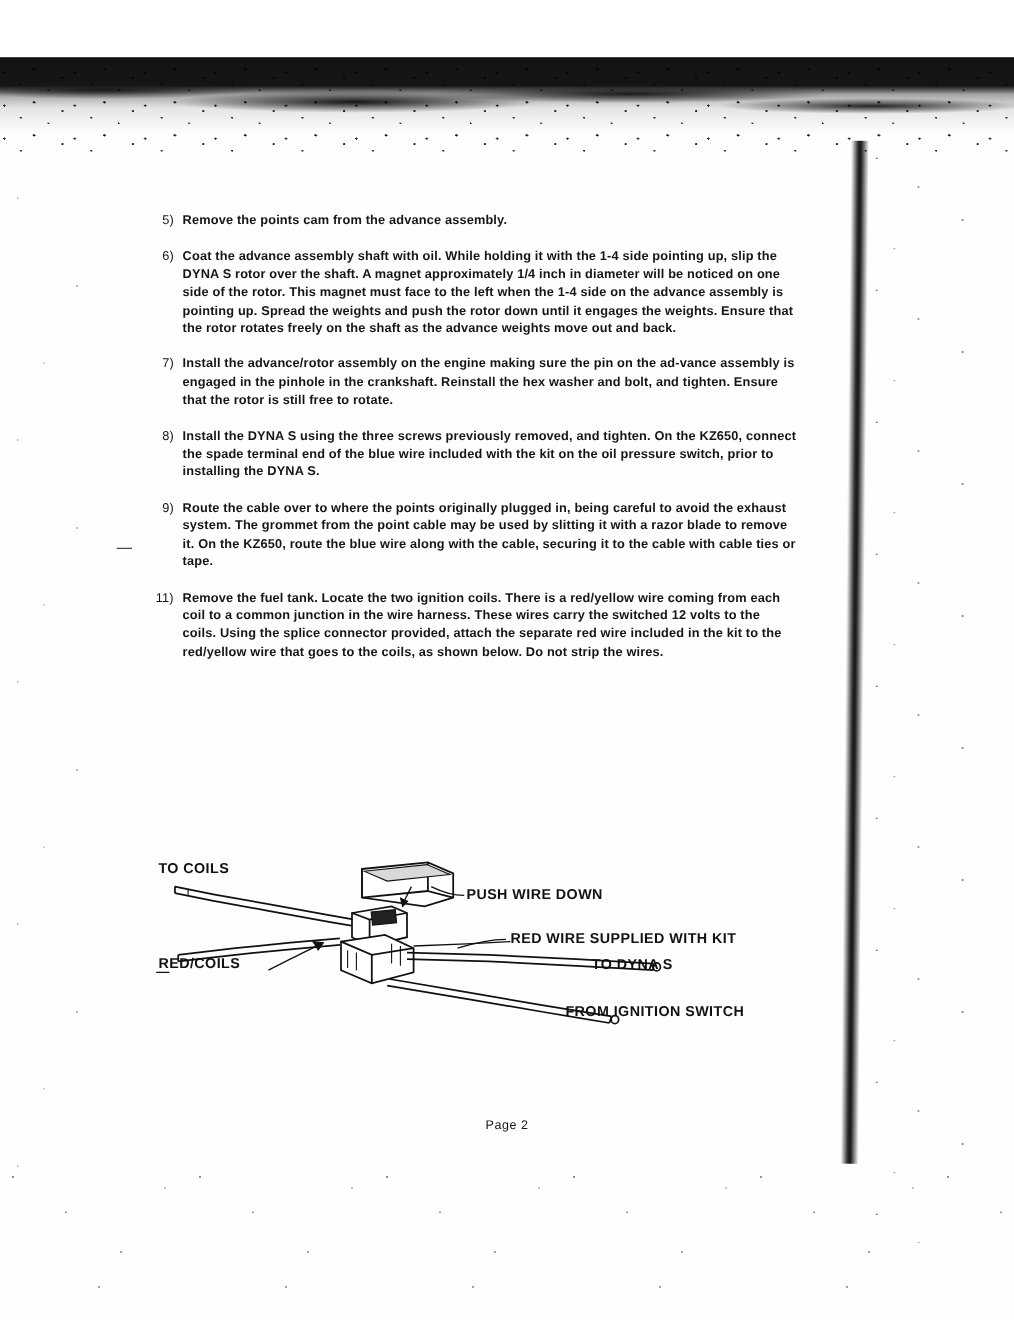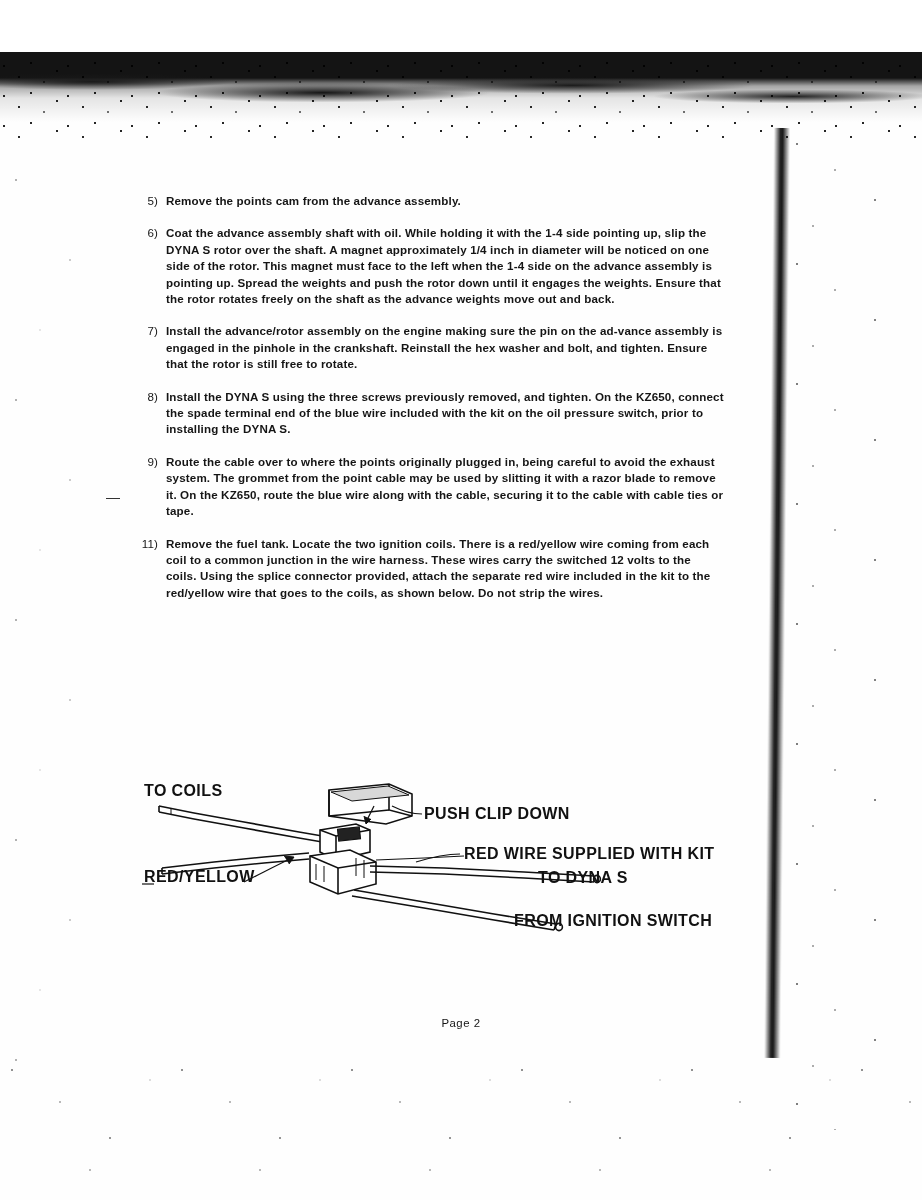--- a/index.html
+++ b/index.html
@@ -161,21 +161,21 @@
     top: 772px;
     left: 124px;
     width: 600px;
     height: 200px;
   }
   #figure svg {
     display: block;
   }
   .fig-label {
     position: absolute;
-    font-size: 16px;
+    font-size: 13px;
     font-weight: bold;
     letter-spacing: 0.4px;
     color: #111;
     white-space: nowrap;
   }
   #label-to-coils { top: 10px; left: 20px; }
   #label-push-clip { top: 33px; left: 300px; }
   #label-red-wire-kit { top: 73px; left: 340px; }
   #label-red-yellow { top: 96px; left: 20px; }
   #label-to-dyna-s { top: 97px; left: 414px; }
@@ -296,23 +296,23 @@
 
         <path d="M298 42 C 285 42, 276 38, 268 34" stroke-width="1.2"></path>
 
         <path d="M336 82 C 320 82, 305 86, 292 90" stroke-width="1.2"></path>
 
         <path d="M18 112 L30 112" stroke-width="1.2"></path>
       </g>
     </svg>
 
     <div class="fig-label" id="label-to-coils">TO COILS</div>
-    <div class="fig-label" id="label-push-clip">PUSH CLIP DOWN</div>
+    <div class="fig-label" id="label-push-clip">PUSH WIRE DOWN</div>
     <div class="fig-label" id="label-red-wire-kit">RED WIRE SUPPLIED WITH KIT</div>
-    <div class="fig-label" id="label-red-yellow">RED/YELLOW</div>
+    <div class="fig-label" id="label-red-yellow">RED/COILS</div>
     <div class="fig-label" id="label-to-dyna-s">TO DYNA S</div>
     <div class="fig-label" id="label-from-ign">FROM IGNITION SWITCH</div>
 
   </div>
 
   <div id="page-footer">Page 2</div>
 
 </div>
 
 </body></html>

